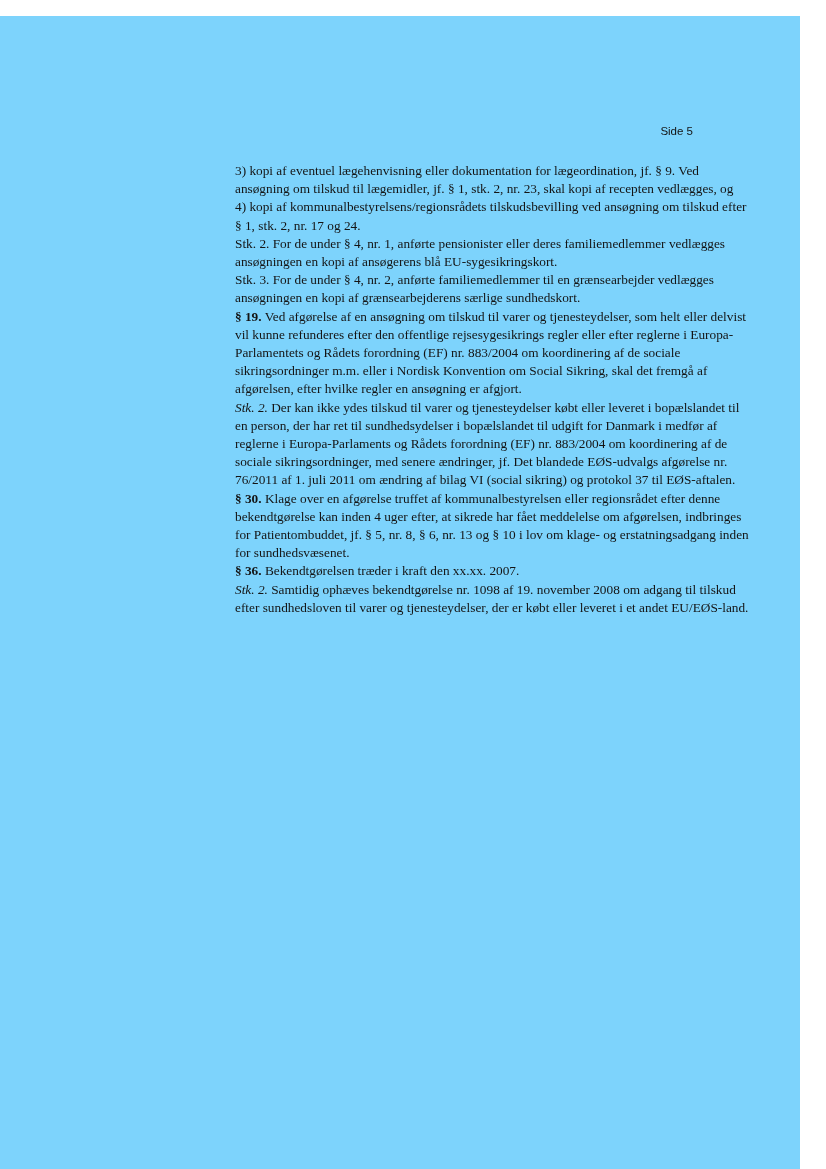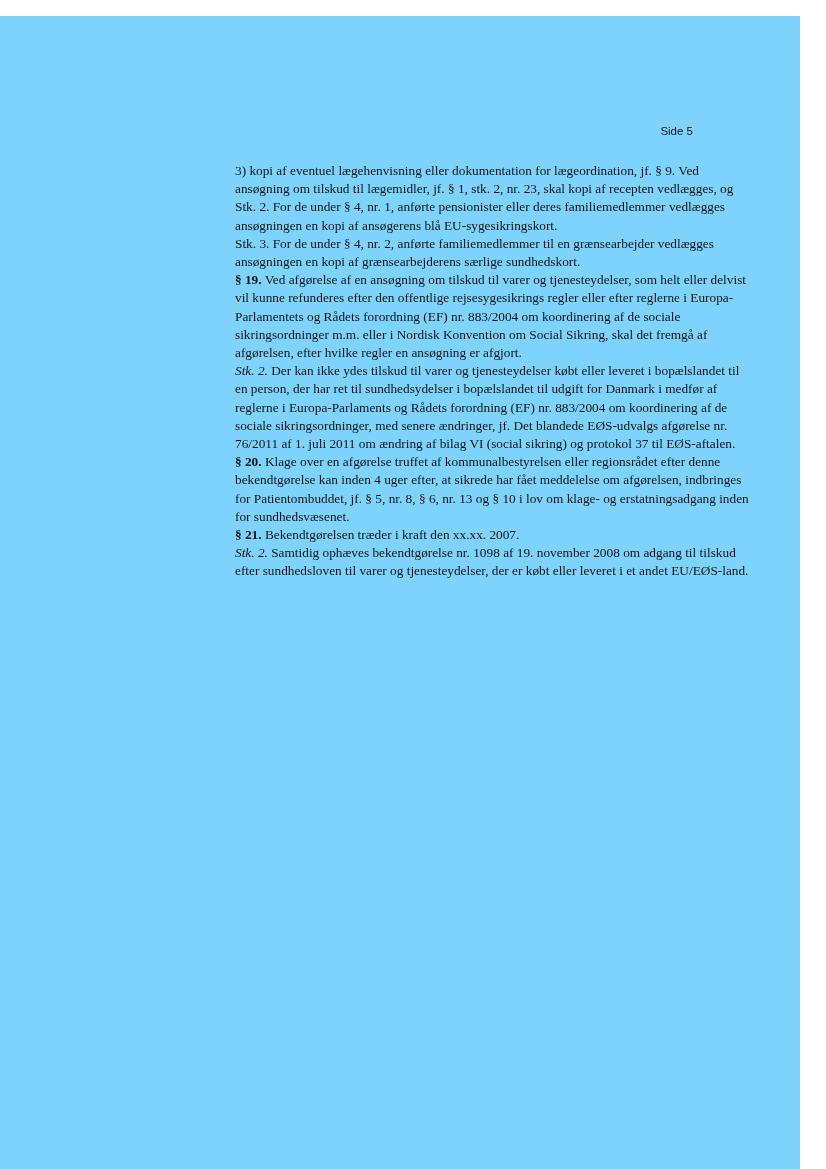--- a/index.html
+++ b/index.html
@@ -51,44 +51,47 @@
 <div class="page">
 
   <div class="page-number">Side 5</div>
 
   <div class="doc-body">
 
     <p class="para">
       <span>3) kopi af eventuel lægehenvisning eller dokumentation for lægeordination, jf. § 9. Ved ansøgning om tilskud til lægemidler, jf. § 1, stk. 2, nr. 23, skal kopi af recepten vedlægges, og</span>
     </p>
 
+    <p class="para">
+      <span>4) kopi af kommunalbestyrelsens/regionsrådets tilskudsbevilling ved ansøgning om tilskud efter § 1, stk. 2, nr. 17 og 24.</span>
+    </p>
 
     <p class="para">
       <span>Stk. 2. For de under § 4, nr. 1, anførte pensionister eller deres familiemedlemmer vedlægges ansøgningen en kopi af ansøgerens blå EU-sygesikringskort.</span>
     </p>
 
     <p class="para">
       <span>Stk. 3. For de under § 4, nr. 2, anførte familiemedlemmer til en grænsearbejder vedlægges ansøgningen en kopi af grænsearbejderens særlige sundhedskort.</span>
     </p>
 
     <p class="para sect">
       <span class="bold">§ 19.</span><span> Ved afgørelse af en ansøgning om tilskud til varer og tjenesteydelser, som helt eller delvist vil kunne refunderes efter den offentlige rejsesygesikrings regler eller efter reglerne i Europa-Parlamentets og Rådets forordning (EF) nr. 883/2004 om koordinering af de sociale sikringsordninger m.m. eller i Nordisk Konvention om Social Sikring, skal det fremgå af afgørelsen, efter hvilke regler en ansøgning er afgjort.</span>
     </p>
 
     <p class="para">
       <span class="italic">Stk. 2.</span><span> Der kan ikke ydes tilskud til varer og tjenesteydelser købt eller leveret i bopælslandet til en person, der har ret til sundhedsydelser i bopælslandet til udgift for Danmark i medfør af reglerne i Europa-Parlaments og Rådets forordning (EF) nr. 883/2004 om koordinering af de sociale sikringsordninger, med senere ændringer, jf. Det blandede EØS-udvalgs afgørelse nr. 76/2011 af 1. juli 2011 om ændring af bilag VI (social sikring) og protokol 37 til EØS-aftalen.</span>
     </p>
 
     <p class="para sect">
-      <span class="bold">§ 20.</span><span> Klage over en afgørelse truffet af kommunalbestyrelsen eller regionsrådet efter denne bekendtgørelse kan inden 4 uger efter, at sikrede har fået meddelelse om afgørelsen, indbringes for Patientombuddet, jf. § 5, nr. 8, § 6, nr. 13 og § 10 i lov om klage- og erstatningsadgang inden for sundhedsvæsenet.</span>
+      <span class="bold">§ 30.</span><span> Klage over en afgørelse truffet af kommunalbestyrelsen eller regionsrådet efter denne bekendtgørelse kan inden 4 uger efter, at sikrede har fået meddelelse om afgørelsen, indbringes for Patientombuddet, jf. § 5, nr. 8, § 6, nr. 13 og § 10 i lov om klage- og erstatningsadgang inden for sundhedsvæsenet.</span>
     </p>
 
 
     <p class="para sect">
-      <span class="bold">§ 21.</span><span> Bekendtgørelsen træder i kraft den xx.xx. 2007.</span>
+      <span class="bold">§ 36.</span><span> Bekendtgørelsen træder i kraft den xx.xx. 2007.</span>
     </p>
 
     <p class="para">
       <span class="italic">Stk. 2.</span><span> Samtidig ophæves bekendtgørelse nr. 1098 af 19. november 2008 om adgang til tilskud efter sundhedsloven til varer og tjenesteydelser, der er købt eller leveret i et andet EU/EØS-land.</span>
     </p>
 
   </div>
 </div>
 
 </body></html>

